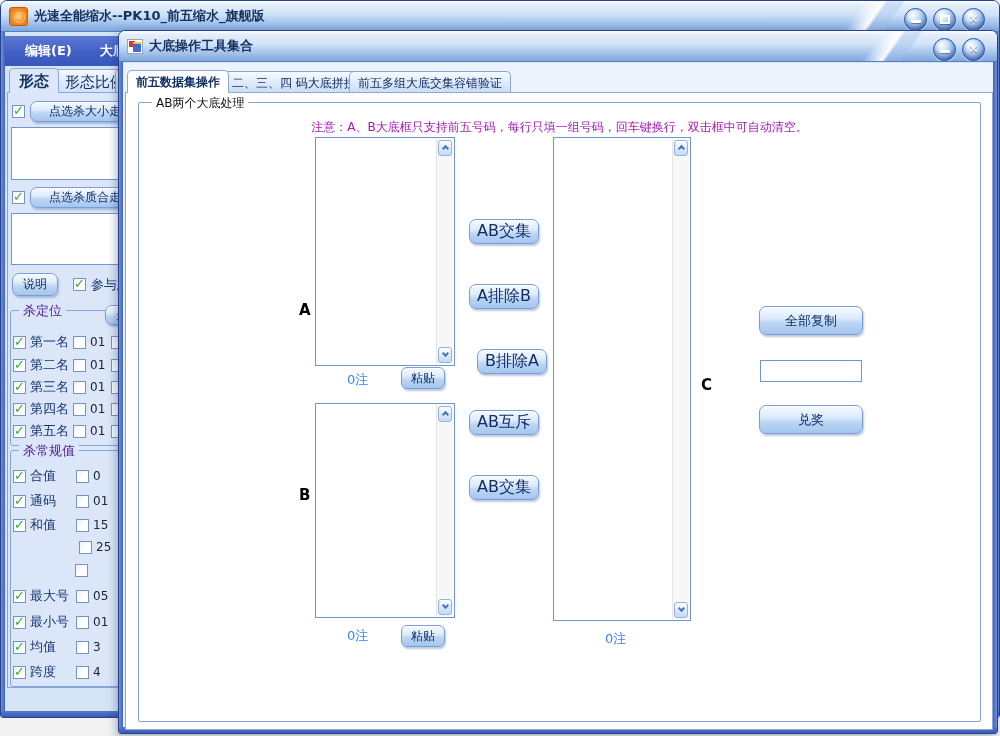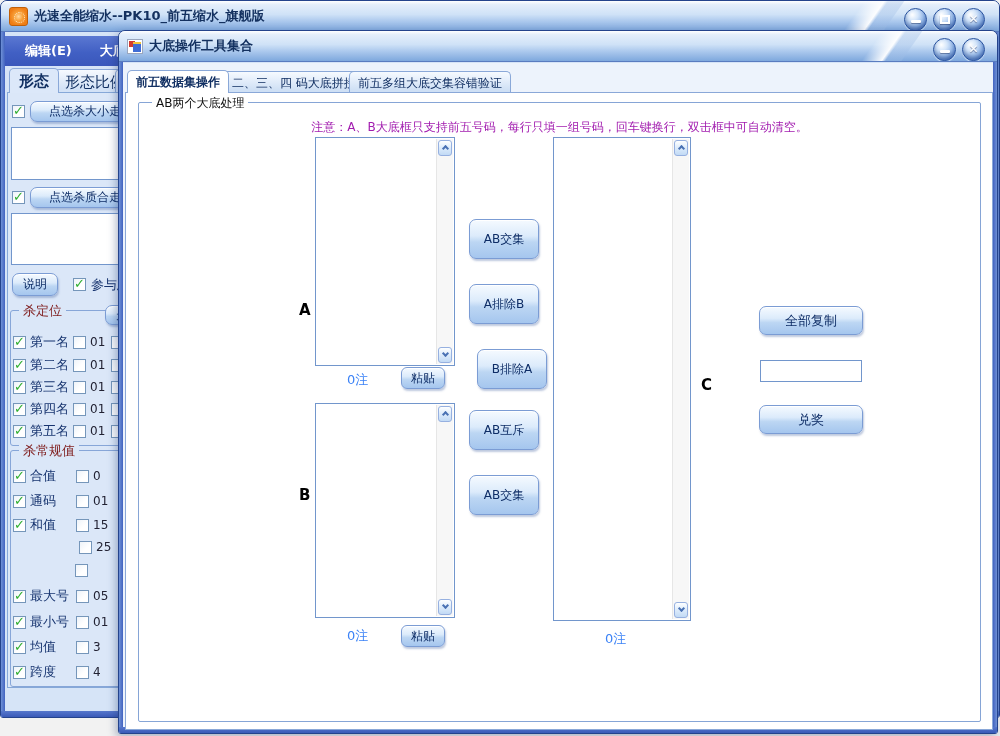--- a/index.html
+++ b/index.html
@@ -45,21 +45,21 @@
 
   .check-row { position:absolute; display:flex; align-items:center; gap:5px; white-space:nowrap; }
   .cb { width:13px; height:13px; border:1px solid #7596ba; background:linear-gradient(135deg,#eef3f9,#ffffff 60%); position:relative; flex:0 0 auto; cursor:default; }
   .cb.checked::after { content:"✓"; position:absolute; left:0px; top:-3px; font-size:13px; font-weight:bold; color:#2fae2f; }
   .btn { display:inline-flex; align-items:center; justify-content:center; white-space:nowrap; cursor:default;
     color:#0e2d66; font-size:12px; border:1px solid #7b9cd4; border-radius:7px;
     background:linear-gradient(180deg,#f5faff 0%,#dcebfb 42%,#bcd6f3 58%,#a5c6ee 100%);
     box-shadow:inset 0 1px 0 #ffffff, 1px 2px 2px rgba(70,100,160,.35); }
   .listbox { position:absolute; background:#ffffff; border:1px solid #7296cc; }
   .groupbox { position:absolute; border:1px solid #87a6d8; border-radius:3px; }
-  .groupbox > .gb-title { position:absolute; top:-9px; left:8px; background:#dbe7f8; padding:0 4px; font-size:13px; color:#7f1d1d; }
+  .groupbox > .gb-title { position:absolute; top:-9px; left:8px; background:#dbe7f8; padding:0 4px; font-size:13px; color:#4c1d95; }
   .gp-row { position:absolute; display:flex; align-items:center; white-space:nowrap; font-size:13px; color:#17346f; }
   .gp-row .lbl { margin:0 4px 0 4px; }
   .gp-row .val { font-size:12px; margin:0 6px 0 4px; color:#223; }
 
   
   #dialog { left:118px; top:30px; width:880px; height:704px; z-index:10; box-shadow:-2px 3px 8px rgba(30,50,100,.35); }
   #dialog .titlebar::after{ right:90px; }
   #dialog .win-buttons { right:12px; }
   .form-icon { width:16px; height:15px; background:#fff; border:1px solid #9aa6bd; position:relative; flex:0 0 auto; }
   .form-icon::before { content:""; position:absolute; left:1px; top:1px; width:6px; height:6px; background:#d23a2e; }
@@ -77,21 +77,21 @@
   .abc-label { position:absolute; font-weight:bold; font-size:15px; color:#000; }
   .count-label { position:absolute; font-weight:normal; font-size:13px; color:#3b82f6; }
   .vscroll { position:absolute; top:1px; right:1px; bottom:1px; width:17px; background:#f7f7f7; border-left:1px solid #e6e6e6; }
   .sb-btn { position:absolute; left:1px; width:14px; height:16px; border:1px solid #96b0e0; border-radius:3px;
     background:linear-gradient(180deg,#feffff,#dcebfb 50%,#c2daf5); cursor:default; }
   .sb-btn.up { top:1px; } .sb-btn.down { bottom:1px; }
   .chev { position:absolute; left:4px; width:5px; height:5px; border-left:2px solid #4a72b4; border-top:2px solid #4a72b4; }
   .sb-btn.up .chev { top:5px; transform:rotate(45deg); }
   .sb-btn.down .chev { top:3px; transform:rotate(225deg); }
 
-  .op-btn { position:absolute; left:358px; width:70px; height:40px; font-size:12px; }
+  .op-btn { position:absolute; left:358px; width:70px; height:25px; font-size:16px; }
   .side-btn { position:absolute; left:647px; width:104px; height:29px; font-size:13px; }
   .paste-btn { position:absolute; width:44px; height:22px; border-radius:6px; }
   .prize-input { position:absolute; left:648px; top:357px; width:102px; height:22px; border:1px solid #7296cc; background:#fff; font-size:12px; padding:0 4px; }
 </style>
 </head>
 <body>
 
 <div id="stage">
 
   <div class="window" id="main-window">

